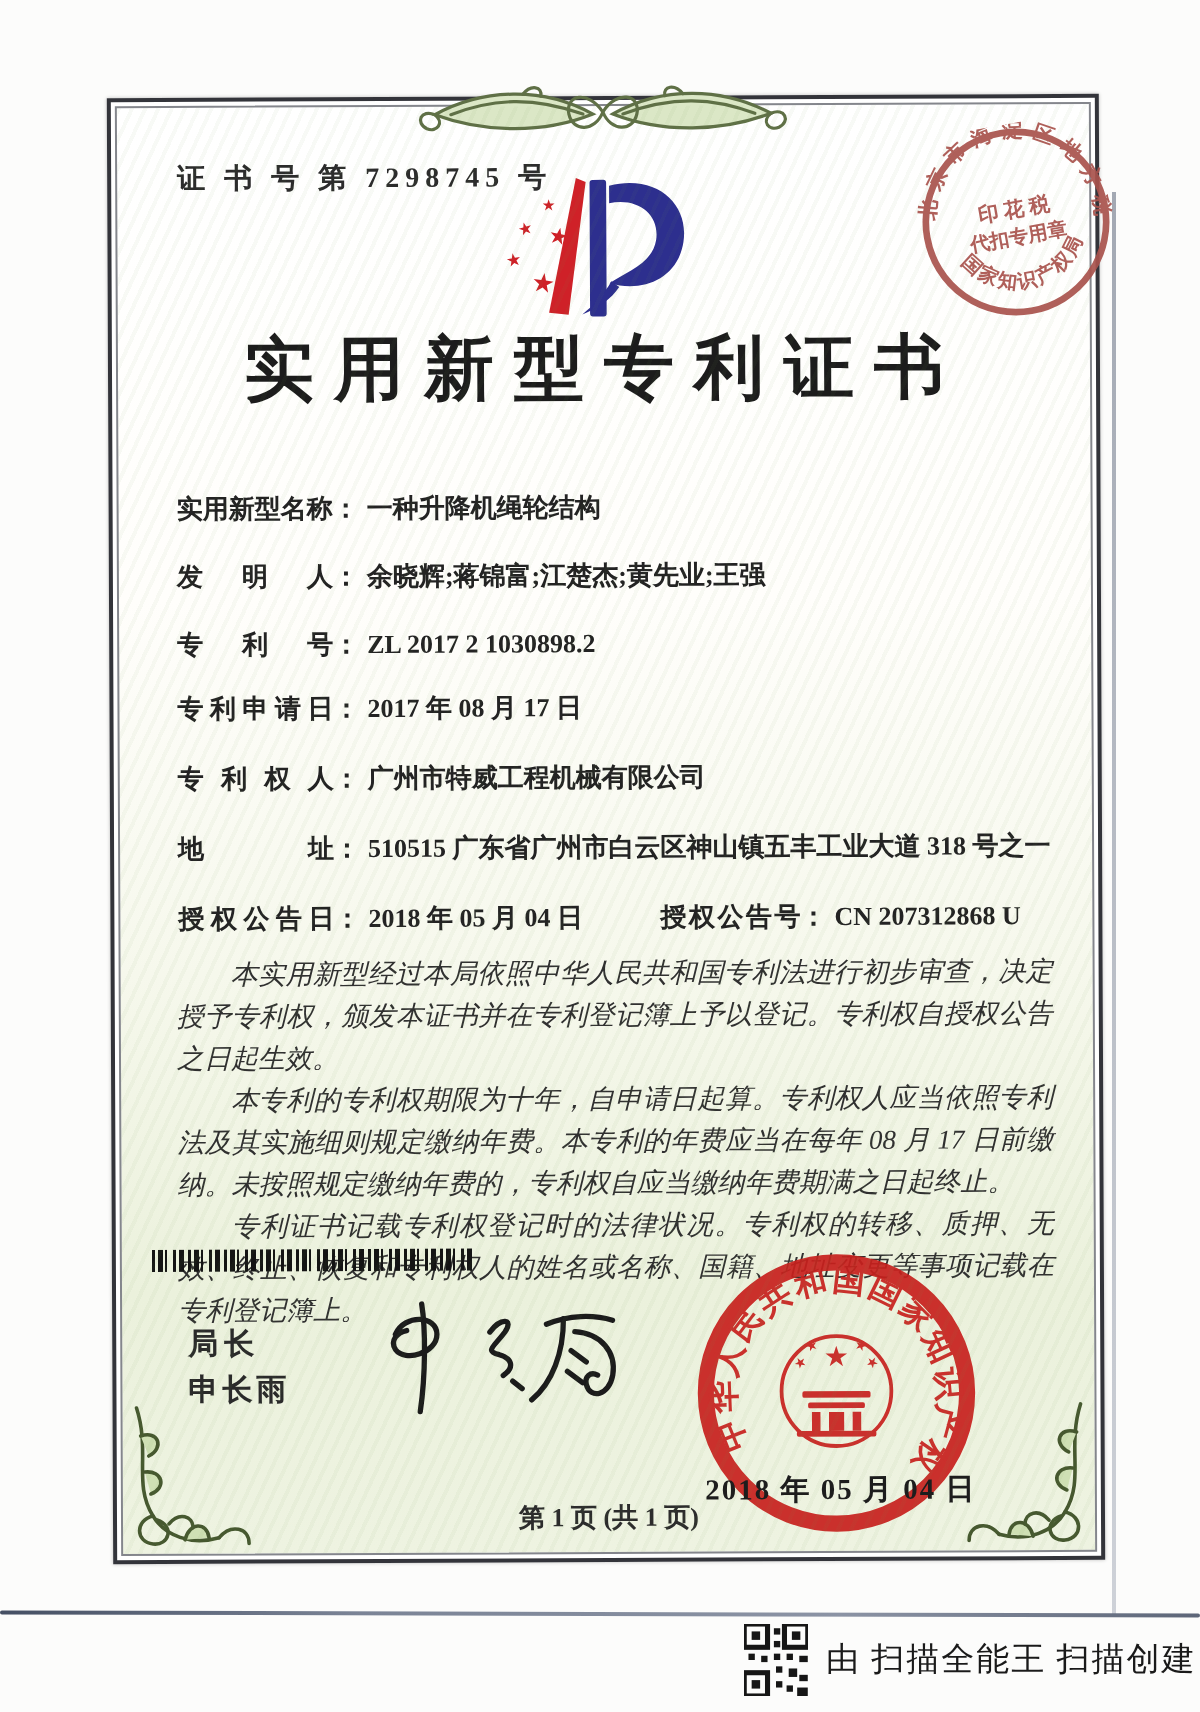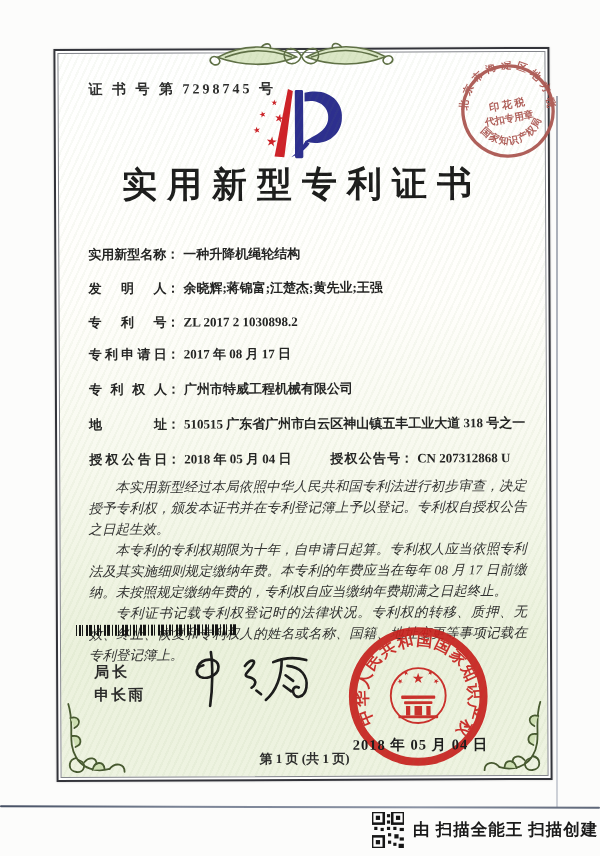--- a/index.html
+++ b/index.html
@@ -62,21 +62,21 @@
   .flourish-bl{left:1px;bottom:1px;}
   .flourish-br{right:1px;bottom:1px;transform:scaleX(-1);}
   
   .tax-stamp{position:absolute;left:459px;top:62px;transform:rotate(-10deg);z-index:7;opacity:.92;}
   .edge-right{position:absolute;left:556px;top:96px;width:2px;height:712px;
               background:linear-gradient(180deg,rgba(90,100,120,.55),rgba(120,130,150,.35));}
   .scan-bottom{position:absolute;left:0;top:806px;width:600px;height:2px;
                background:linear-gradient(90deg,#454f63 0%,#7b8496 30%,#8b93a4 70%,#5d6678 100%);
                transform:rotate(.15deg);border-radius:2px;}
   .scan-footer{position:absolute;left:372px;top:812px;display:flex;align-items:center;gap:9px;}
-  .scan-footer-text{font-size:16.5px;font-weight:700;color:#1a1a1a;letter-spacing:1px;white-space:nowrap;}
+  .scan-footer-text{font-size:16.5px;font-weight:400;color:#1a1a1a;letter-spacing:1px;white-space:nowrap;}
   svg{display:block;}
 </style>
 </head>
 <body>
 
 <div class="page">
 
   <svg width="0" height="0" style="position:absolute" aria-hidden="true">
     <defs>
       <polygon id="star5" points="0,-1 0.225,-0.31 0.951,-0.31 0.363,0.118 0.588,0.809 0,0.382 -0.588,0.809 -0.363,0.118 -0.951,-0.31 -0.225,-0.31"></polygon>

